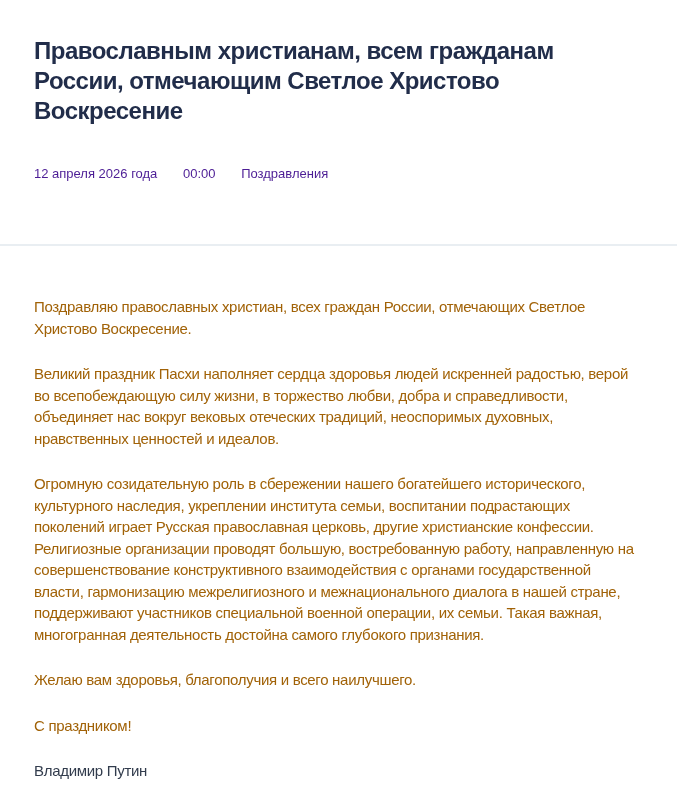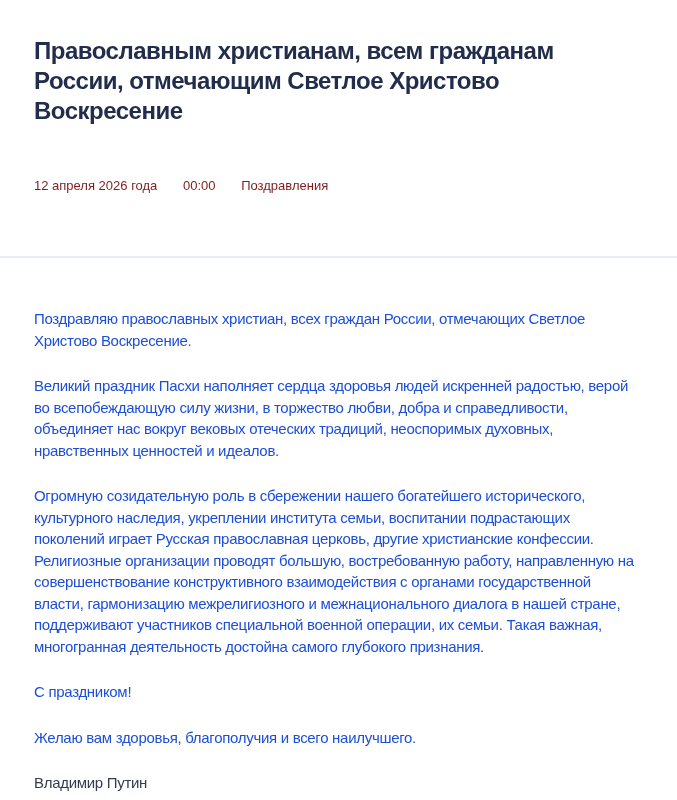--- a/index.html
+++ b/index.html
@@ -26,24 +26,24 @@
   h1.title {
     margin: 36px 0 16px 0;
     max-width: 560px;
     font-size: 24px;
     line-height: 30px;
     font-weight: 700;
     letter-spacing: -0.5px;
     color: #212d4a;
   }
   .meta {
-    margin-top: 52px;
+    margin-top: 40px;
     font-size: 13px;
     line-height: 16px;
-    color: #7f1d1d;
+    color: #4c1d95;
   }
   .meta .meta-item {
     margin-right: 22px;
   }
   .meta .meta-item:last-child {
     margin-right: 0;
   }
   .separator {
     border: none;
     height: 2px;
@@ -53,21 +53,21 @@
   }
   .body-text {
     padding: 50px 34px 0 34px;
   }
   .body-text p {
     margin: 0 0 24px 0;
     max-width: 600px;
     font-size: 15px;
     line-height: 21.5px;
     letter-spacing: -0.3px;
-    color: #1d4ed8;
+    color: #a16207;
   }
   .body-text p.signature {
     font-weight: 400;
     margin-bottom: 0;
     color: #323c4d;
   }
 </style>
 </head>
 <body>
 
@@ -82,18 +82,18 @@
       <span class="meta-item">Поздравления</span>
     </div>
   </div>
 
   <hr class="separator">
 
   <div class="body-text">
     <p>Поздравляю православных христиан, всех граждан России, отмечающих Светлое Христово Воскресение.</p>
     <p>Великий праздник Пасхи наполняет сердца здоровья людей искренней радостью, верой во всепобеждающую силу жизни, в торжество любви, добра и справедливости, объединяет нас вокруг вековых отеческих традиций, неоспоримых духовных, нравственных ценностей и идеалов.</p>
     <p>Огромную созидательную роль в сбережении нашего богатейшего исторического, культурного наследия, укреплении института семьи, воспитании подрастающих поколений играет Русская православная церковь, другие христианские конфессии. Религиозные организации проводят большую, востребованную работу, направленную на совершенствование конструктивного взаимодействия с органами государственной власти, гармонизацию межрелигиозного и межнационального диалога в нашей стране, поддерживают участников специальной военной операции, их семьи. Такая важная, многогранная деятельность достойна самого глубокого признания.</p>
+    <p>Желаю вам здоровья, благополучия и всего наилучшего.</p>
     <p>С праздником!</p>
-    <p>Желаю вам здоровья, благополучия и всего наилучшего.</p>
     <p class="signature">Владимир Путин</p>
   </div>
 
 </div>
 
 </body></html>

